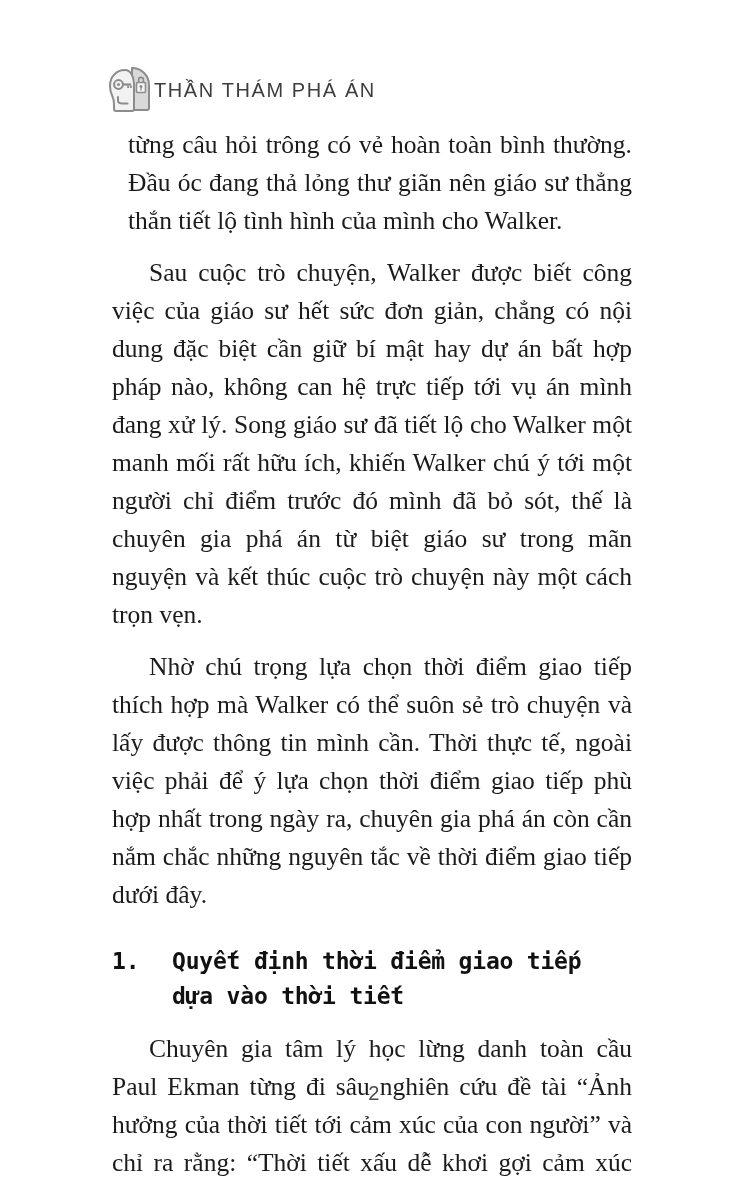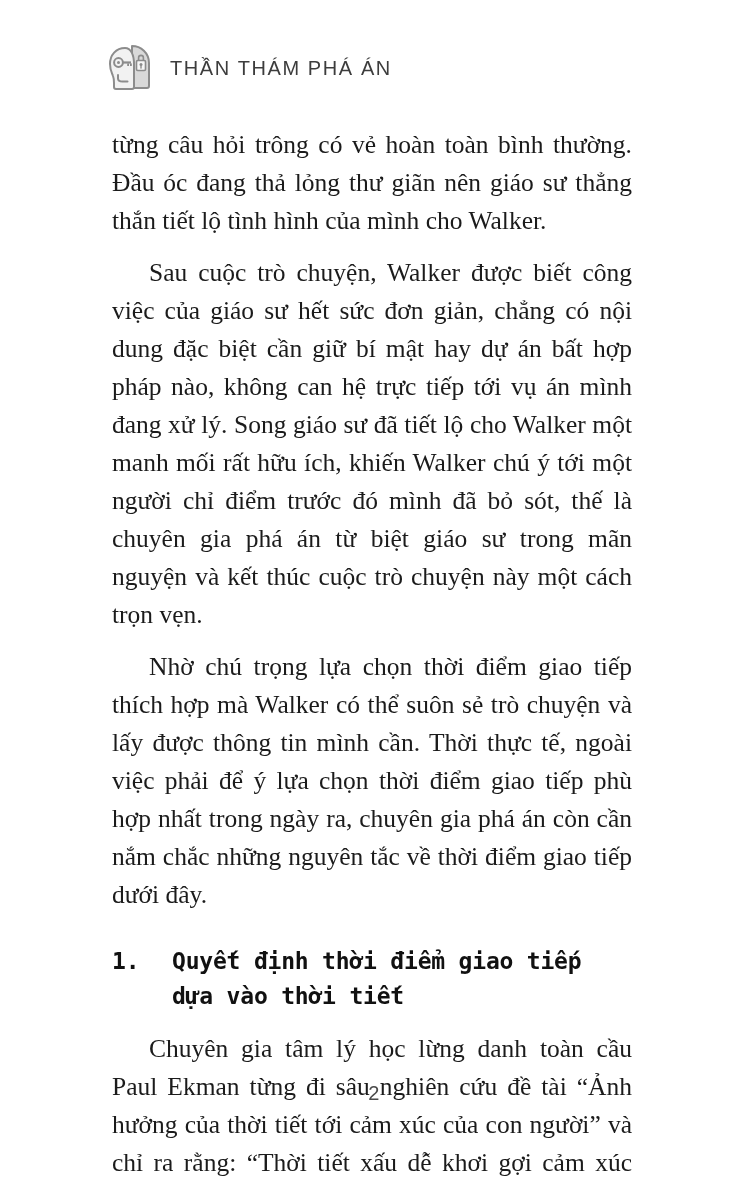--- a/index.html
+++ b/index.html
@@ -20,24 +20,24 @@
     position: relative;
     width: 748px;
     height: 1184px;
     box-sizing: border-box;
   }
 
   
   .running-header {
     position: absolute;
     left: 108px;
-    top: 41px;
+    top: 63px;
     display: flex;
     align-items: center;
-    gap: 16px;
+    gap: 0;
     height: 52px;
   }
 
   .header-logo {
     width: 46px;
     height: 50px;
     flex: 0 0 auto;
     display: block;
   }
 
@@ -67,20 +67,21 @@
     text-align: justify;
     text-justify: inter-word;
     text-indent: 37px;
     color: #1b1b1b;
     font-weight: 400;
     -webkit-font-smoothing: antialiased;
   }
 
   p.body-para.no-indent {
     text-indent: 0;
+    margin-left: 16px;
   }
 
   p.body-para + p.body-para {
     margin-top: 14px;
   }
 
   
 
   
   .section-heading {

